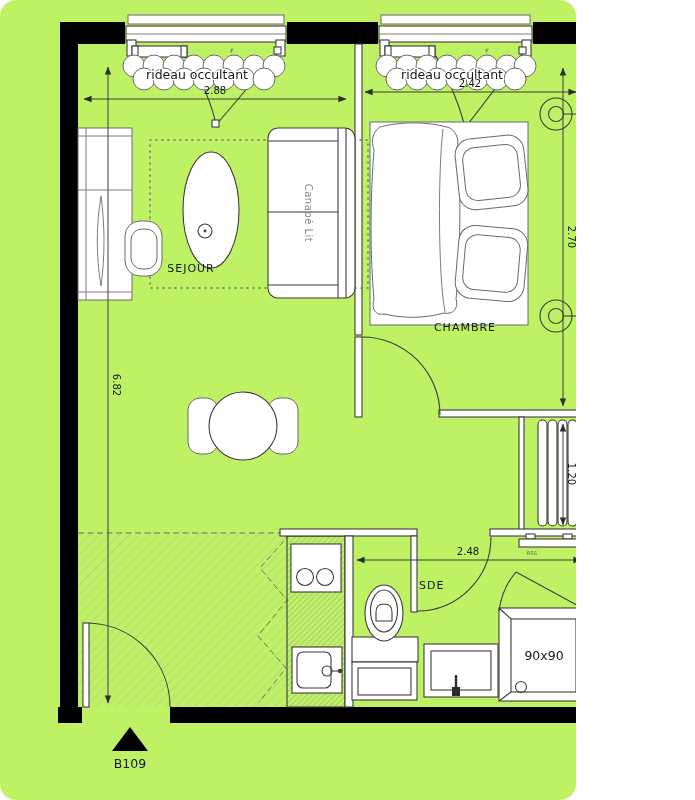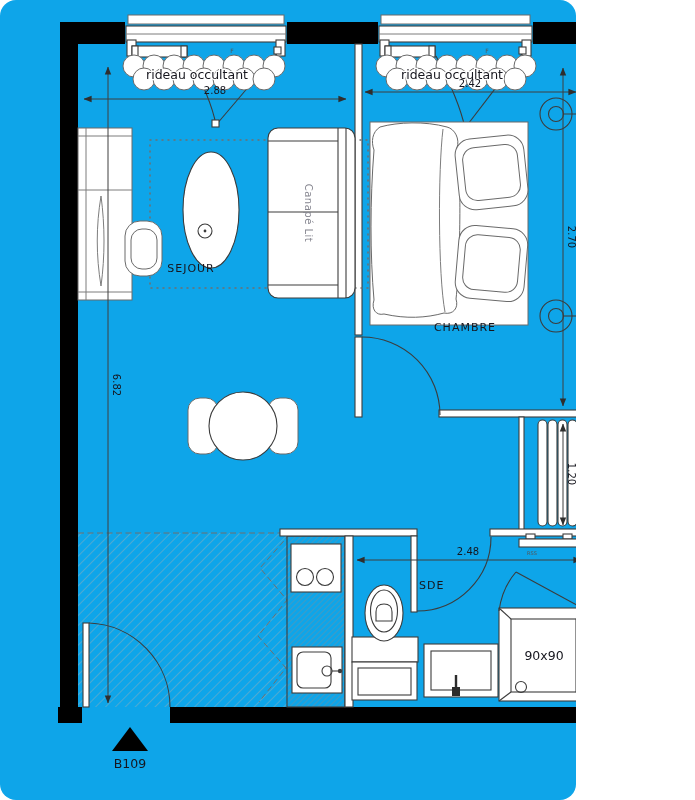--- a/index.html
+++ b/index.html
@@ -1,16 +1,16 @@
 <!DOCTYPE html>
 <html style="--wall: #000000; --line: #3c3c3c; --text: #16161e;"><head>
 <meta charset="utf-8">
 <style>
   html,body{margin:0;padding:0;background:#fff;}
-  #stage{position:relative;width:576px;height:800px;background:#0ea5e9;overflow:hidden;
+  #stage{position:relative;width:576px;height:800px;background:#bef264;overflow:hidden;
          font-family:"DejaVu Sans", sans-serif;border-radius:16px;}
   svg{display:block}
   .w   {fill:var(--wall,#000);stroke:none;}
   .iw  {fill:#fff;stroke:var(--line,#3c3c3c);stroke-width:1.1;}
   .fx  {fill:#fff;stroke:var(--line,#3c3c3c);stroke-width:1.1;}
   .fxl {fill:#fff;stroke:#6a6a6a;stroke-width:1;}
   .ln  {fill:none;stroke:var(--line,#3c3c3c);stroke-width:1.1;}
   .lt  {fill:none;stroke:#7d7d7d;stroke-width:1;}
   .dash{fill:none;stroke:#6f6f6f;stroke-width:1;stroke-dasharray:6 3.5;}
   .dots{fill:none;stroke:#6f6f6f;stroke-width:1.5;stroke-dasharray:1 5;stroke-linecap:round;}

